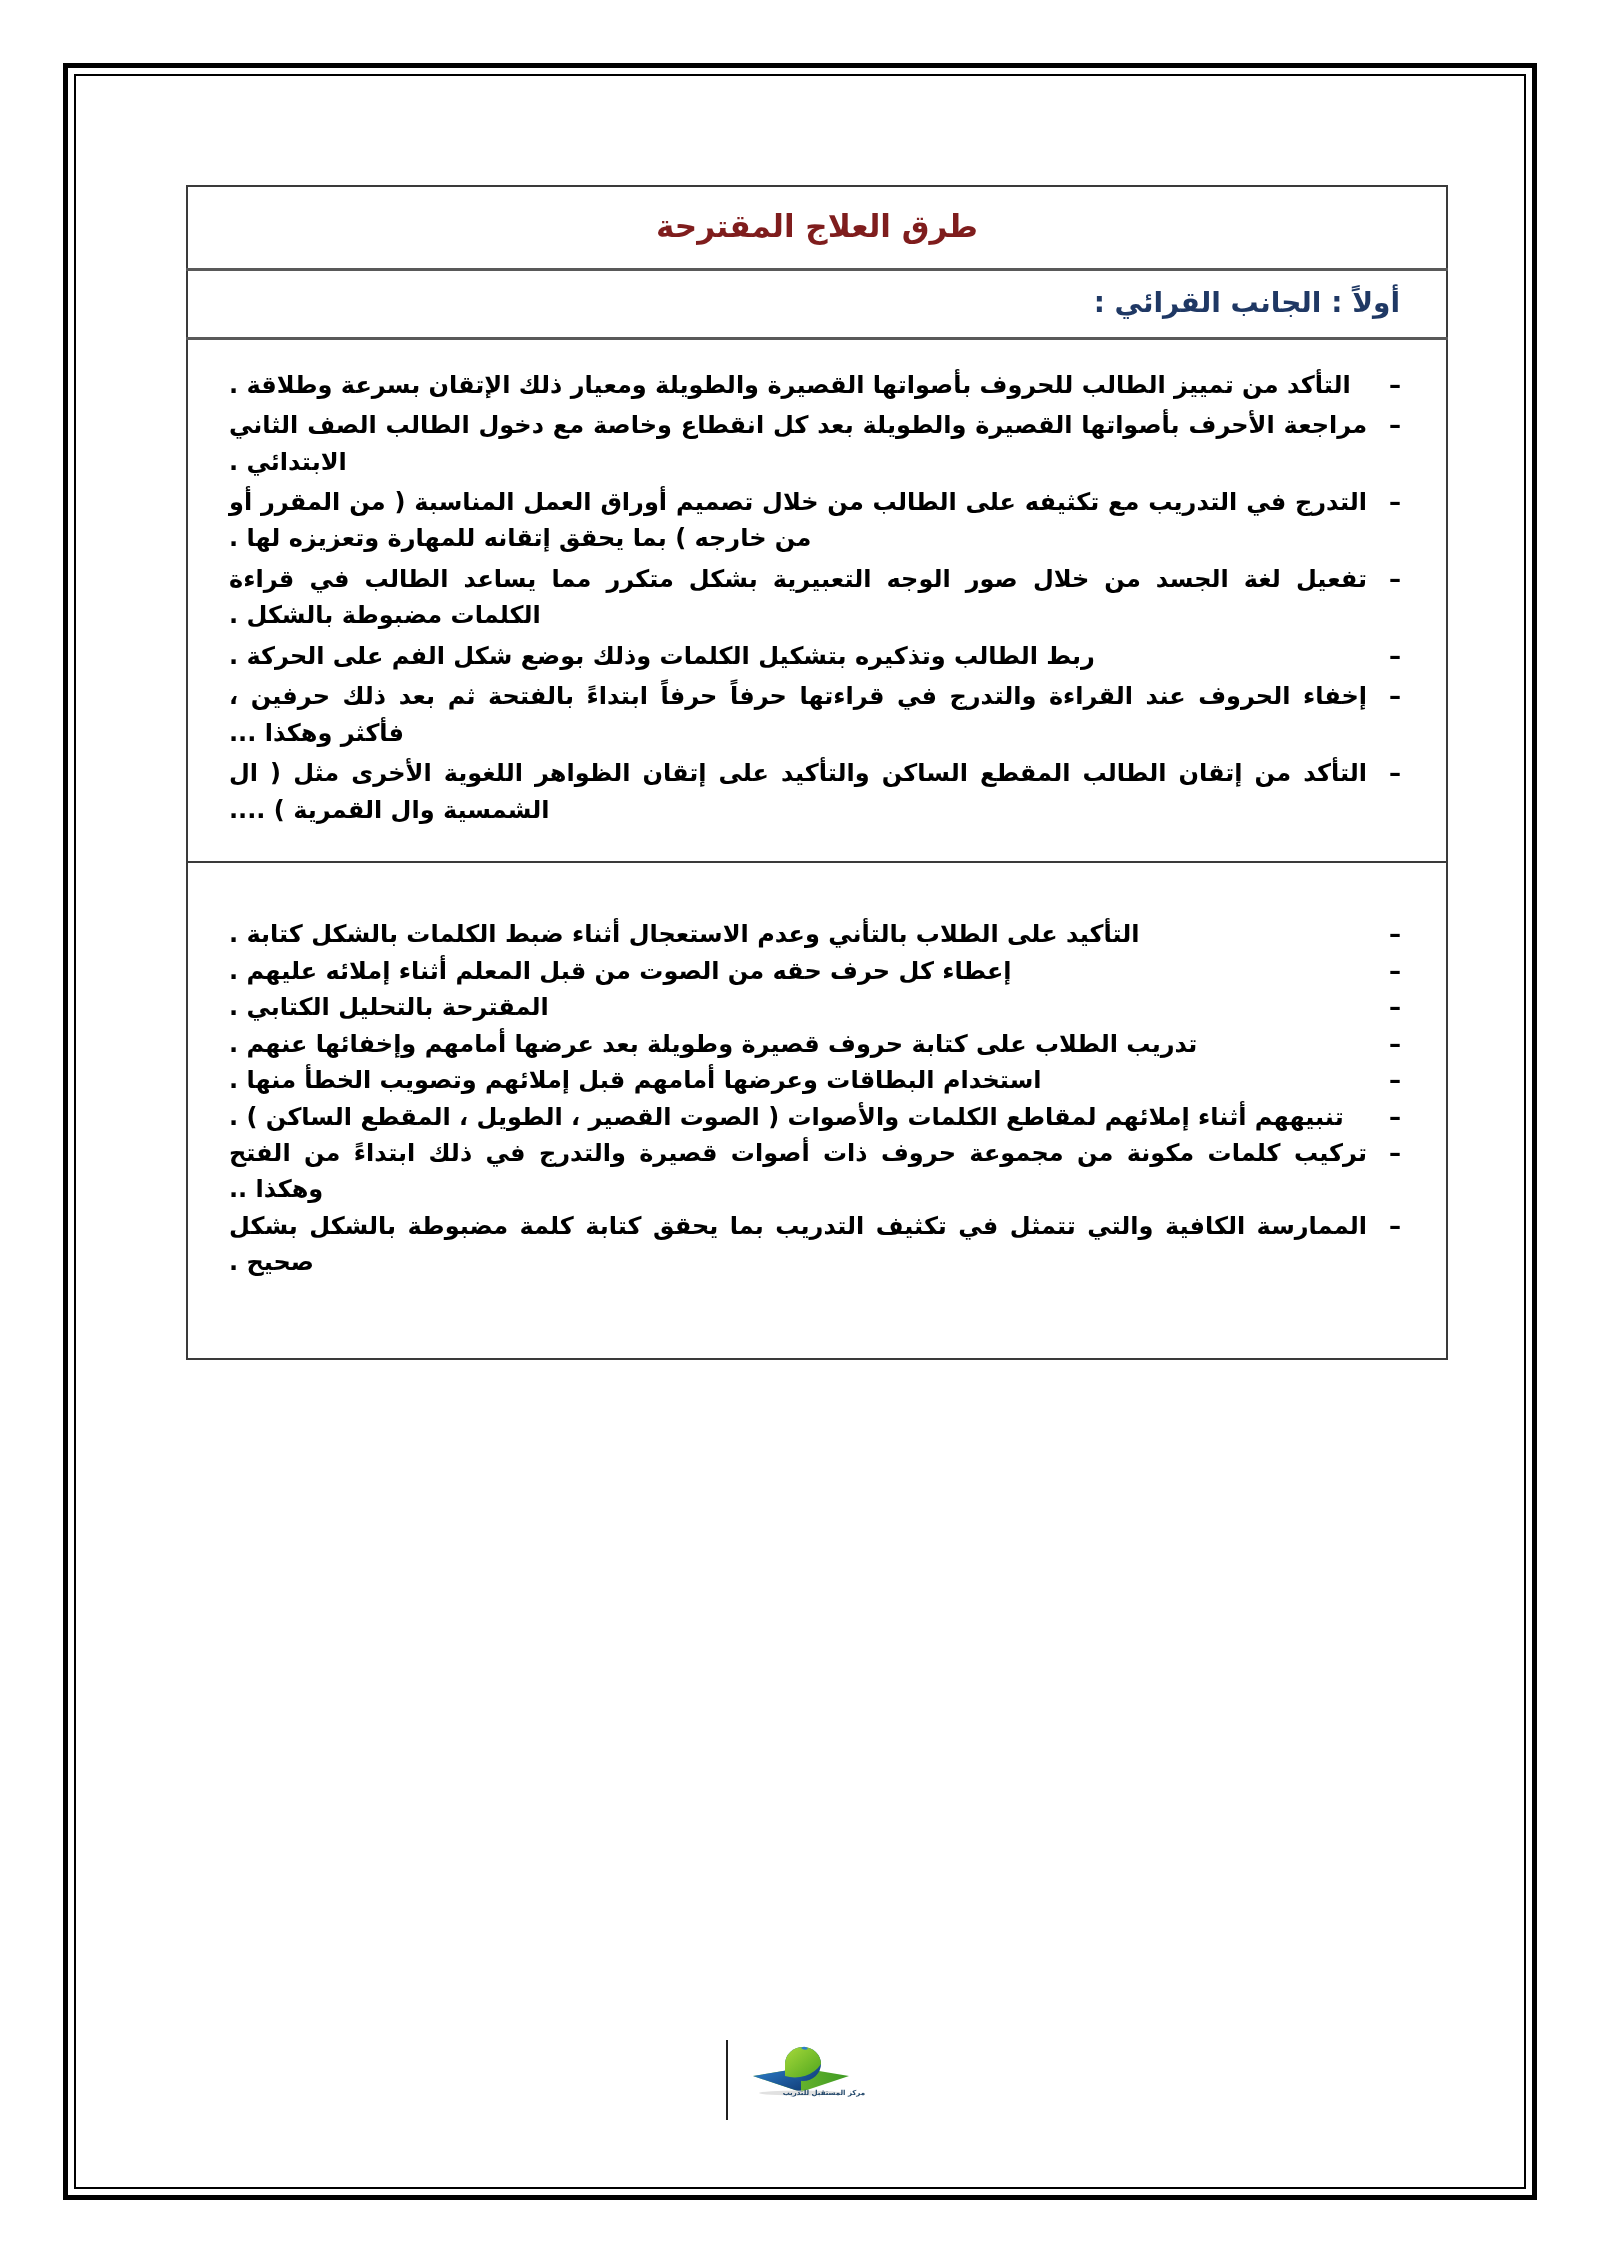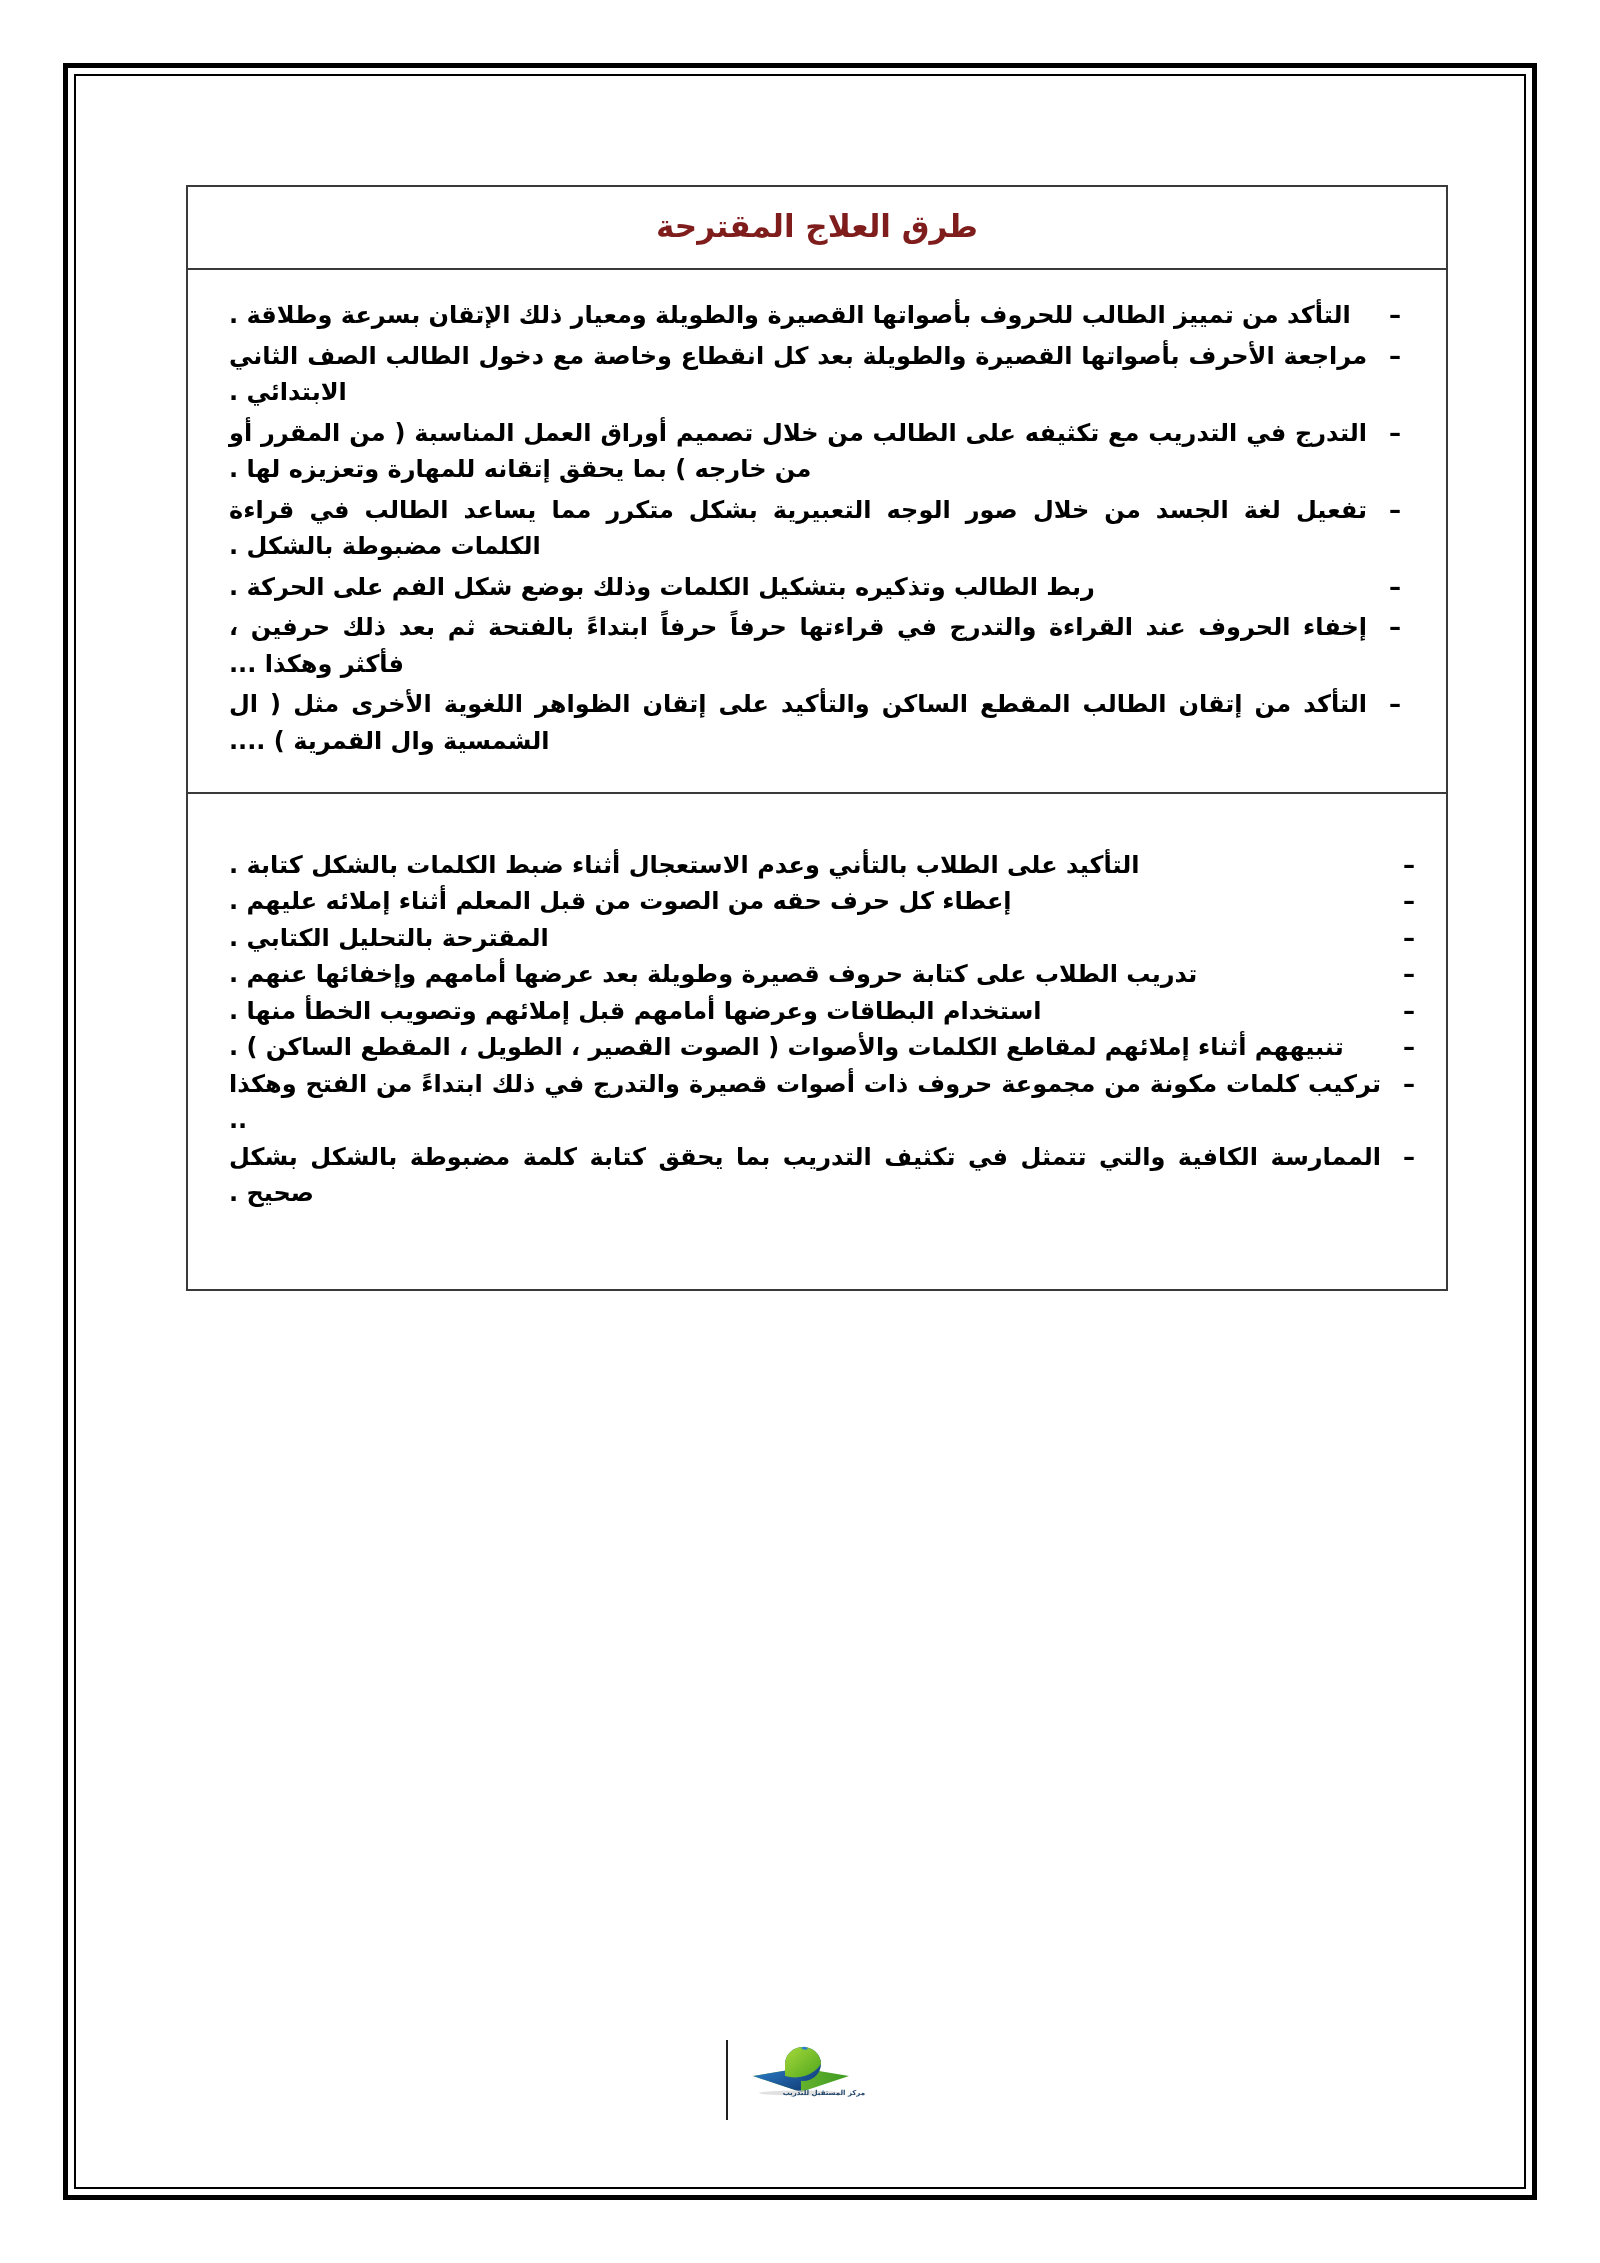--- a/index.html
+++ b/index.html
@@ -101,21 +101,21 @@
     font-weight: bold;
     color: #1F3864;
     line-height: 1.4;
   }
 
   
   .list-cell {
     padding: 20px 30px 26px 26px;
   }
   .list-cell.writing {
-    padding: 46px 16px 70px 26px;
+    padding: 46px 30px 70px 26px;
   }
   ul.bullets {
     list-style: none;
     margin: 7px;
     padding: 0;
   }
   ul.bullets > li {
     position: relative;
     font-size: 24px;
     font-weight: bold;
@@ -189,20 +189,25 @@
 <table class="doc-table">
   <tbody>
 
 
     <tr>
       <td class="cell treat-cell">
         <div class="treat-title">طرق العلاج المقترحة</div>
       </td>
     </tr>
 
+    <tr>
+      <td class="cell section-cell">
+        <div class="section-title">أولاً : الجانب القرائي :</div>
+      </td>
+    </tr>
 
     <tr>
       <td class="cell list-cell">
         <ul class="bullets">
           <li>التأكد من تمييز الطالب للحروف بأصواتها القصيرة والطويلة ومعيار ذلك الإتقان بسرعة وطلاقة .</li>
           <li>مراجعة الأحرف بأصواتها القصيرة والطويلة بعد كل انقطاع وخاصة مع دخول الطالب الصف الثاني الابتدائي .</li>
           <li>التدرج في التدريب مع تكثيفه على الطالب من خلال تصميم أوراق العمل المناسبة ( من المقرر أو من خارجه ) بما يحقق إتقانه للمهارة وتعزيزه لها .</li>
           <li>تفعيل لغة الجسد من خلال صور الوجه التعبيرية بشكل متكرر مما يساعد الطالب في قراءة الكلمات مضبوطة بالشكل .</li>
           <li>ربط الطالب وتذكيره بتشكيل الكلمات وذلك بوضع شكل الفم على الحركة .</li>
           <li>إخفاء الحروف عند القراءة والتدرج في قراءتها حرفاً حرفاً ابتداءً بالفتحة ثم بعد ذلك حرفين ، فأكثر وهكذا ...</li>

